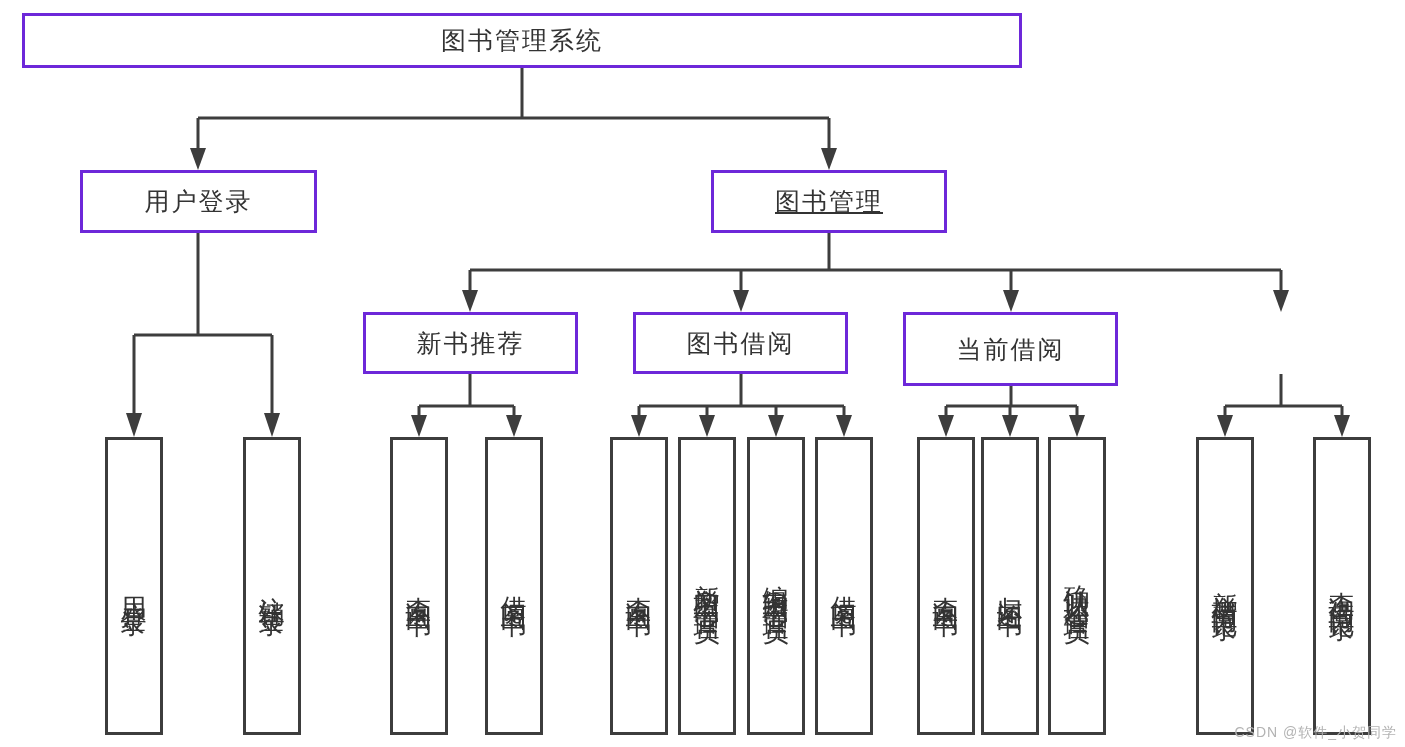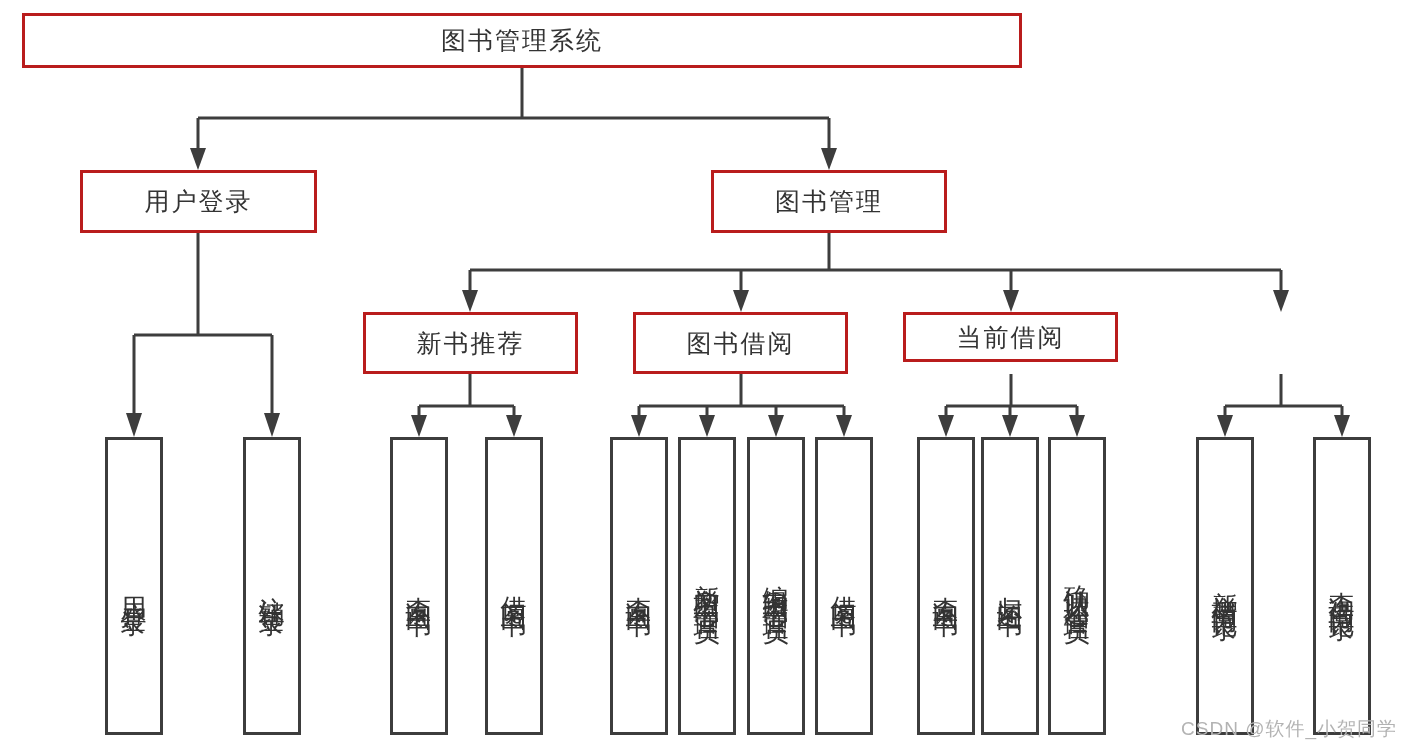--- a/index.html
+++ b/index.html
@@ -12,21 +12,21 @@
     overflow: hidden;
   }
   .connectors {
     position: absolute;
     left: 0; top: 0;
     width: 1405px; height: 747px;
   }
   .node {
     position: absolute;
     box-sizing: border-box;
-    border: 3px solid #b91c1c;
+    border: 3px solid #6d28d9;
     background: #ffffff;
     display: flex;
     align-items: center;
     justify-content: center;
     color: #333333;
     font-size: 25px;
     letter-spacing: 2px;
     white-space: nowrap;
   }
   .leaf {
@@ -48,21 +48,21 @@
     text-orientation: mixed;
     letter-spacing: 5px;
     line-height: 1;
     max-height: 286px;
   }
   .watermark {
     position: absolute;
     right: 8px;
     bottom: 5px;
     color: #b3b3b3;
-    font-size: 19px;
+    font-size: 14px;
     letter-spacing: 1px;
     white-space: nowrap;
   }
 </style>
 </head>
 <body>
 
 <div class="canvas">
 
   <svg class="connectors" viewBox="0 0 1405 747" xmlns="http://www.w3.org/2000/svg">
@@ -105,31 +105,31 @@
     </g>
   </svg>
 
   <div class="node" style="left:22px; top:13px; width:1000px; height:55px;">
     <span>图书管理系统</span>
   </div>
 
   <div class="node" style="left:80px; top:170px; width:237px; height:63px;">
     <span>用户登录</span>
   </div>
-  <div class="node" style="left:711px; top:170px; width:236px; height:63px;">
+  <div class="node" style="left:711px; top:170px; width:236px; height:63px;text-decoration:underline;">
     <span>图书管理</span>
   </div>
 
   <div class="node" style="left:633px; top:312px; width:215px; height:62px;">
     <span>图书借阅</span>
   </div>
   <div class="node" style="left:363px; top:312px; width:215px; height:62px;">
     <span>新书推荐</span>
   </div>
-  <div class="node" style="left:903px; top:312px; width:215px; height:50px;">
+  <div class="node" style="left:903px; top:312px; width:215px; height:74px;">
     <span>当前借阅</span>
   </div>
 
   <div class="leaf" style="left:105px;">
     <span>用户登录</span>
   </div>
   <div class="leaf" style="left:243px;">
     <span>注销登录</span>
   </div>
 

